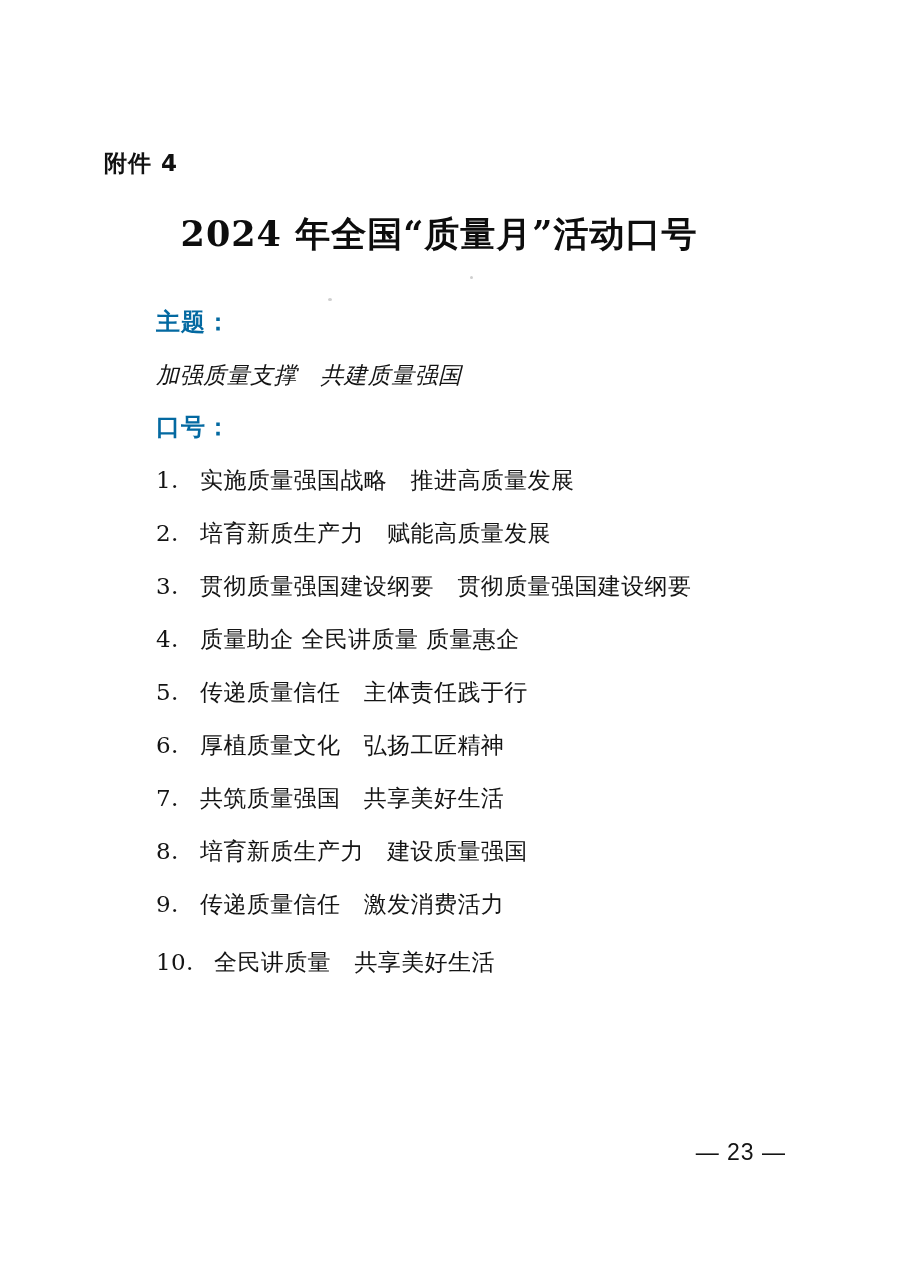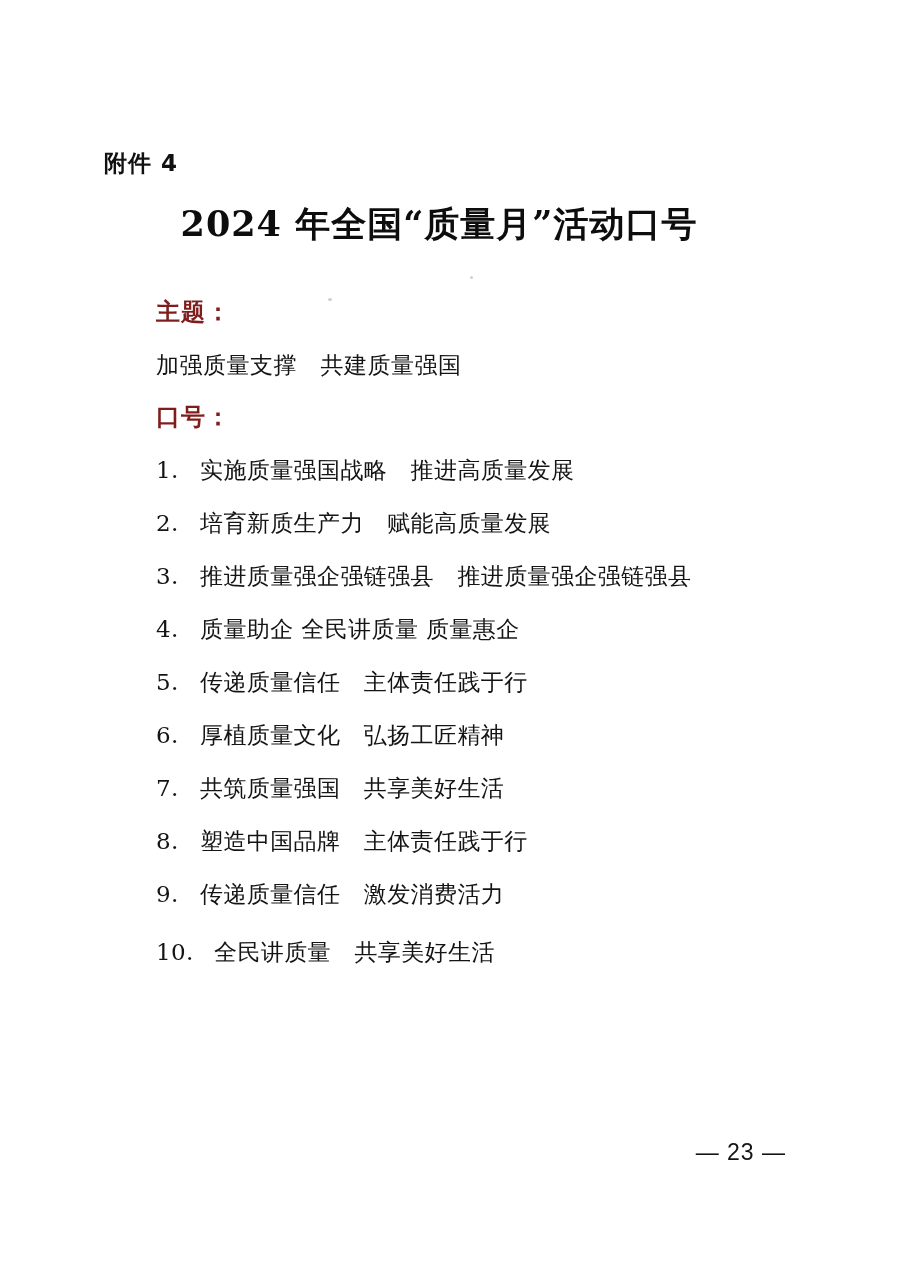--- a/index.html
+++ b/index.html
@@ -30,44 +30,45 @@
   }
   .attachment-label {
     margin-top: 148px;
     font-size: 23px;
     letter-spacing: 1px;
     font-family: "DejaVu Sans", "Liberation Sans", sans-serif;
     font-weight: 600;
     color: #111;
   }
   .doc-title {
-    margin-top: 22px;
+    margin-top: 32px;
     text-align: center;
     font-size: 35px;
     font-weight: 700;
     letter-spacing: 1px;
     color: #0d0d0d;
     font-family: "DejaVu Serif", "Liberation Serif", serif;
     padding-right: 30px;
   }
   .section-heading {
     margin-top: 48px;
     font-size: 24px;
     font-weight: 700;
     letter-spacing: 1px;
-    color: #7f1d1d;
+    color: #0369a1;
     font-family: Liberation Mono, monospace;
     padding-left: 52px;
   }
   .theme-text {
     margin-top: 22px;
     font-size: 23px;
     letter-spacing: 0.5px;
     padding-left: 52px;
     color: #141414;
+    font-style: italic;
   }
   .section-heading.slogans {
     margin-top: 20px;
   }
   .slogan-list {
     margin: 0;
     padding: 0;
     list-style: none;
   }
   .slogan-item {
@@ -130,41 +131,41 @@
       <li class="slogan-item">
         <span class="slogan-num">1.</span>
         <span class="slogan-text">实施质量强国战略　推进高质量发展</span>
       </li>
       <li class="slogan-item">
         <span class="slogan-num">2.</span>
         <span class="slogan-text">培育新质生产力　赋能高质量发展</span>
       </li>
       <li class="slogan-item">
         <span class="slogan-num">3.</span>
-        <span class="slogan-text">推进质量强企强链强县　推进质量强企强链强县</span>
+        <span class="slogan-text">贯彻质量强国建设纲要　贯彻质量强国建设纲要</span>
       </li>
       <li class="slogan-item">
         <span class="slogan-num">4.</span>
         <span class="slogan-text">质量助企 全民讲质量 质量惠企</span>
       </li>
       <li class="slogan-item">
         <span class="slogan-num">5.</span>
         <span class="slogan-text">传递质量信任　主体责任践于行</span>
       </li>
       <li class="slogan-item">
         <span class="slogan-num">6.</span>
         <span class="slogan-text">厚植质量文化　弘扬工匠精神</span>
       </li>
       <li class="slogan-item">
         <span class="slogan-num">7.</span>
         <span class="slogan-text">共筑质量强国　共享美好生活</span>
       </li>
       <li class="slogan-item">
         <span class="slogan-num">8.</span>
-        <span class="slogan-text">塑造中国品牌　主体责任践于行</span>
+        <span class="slogan-text">培育新质生产力　建设质量强国</span>
       </li>
       <li class="slogan-item">
         <span class="slogan-num">9.</span>
         <span class="slogan-text">传递质量信任　激发消费活力</span>
       </li>
       <li class="slogan-item">
         <span class="slogan-num wide">10.</span>
         <span class="slogan-text">全民讲质量　共享美好生活</span>
       </li>
     </ul>

